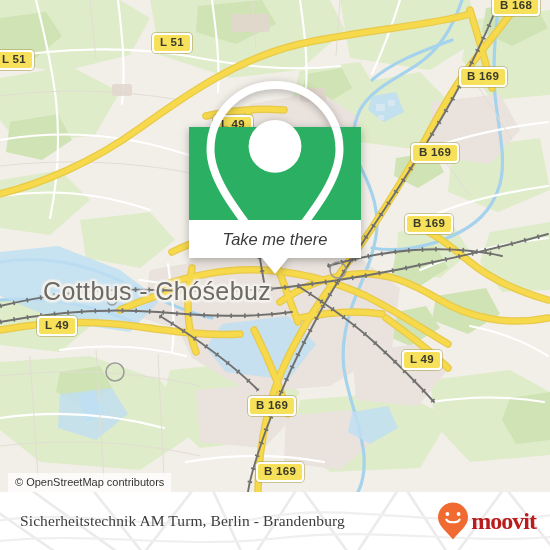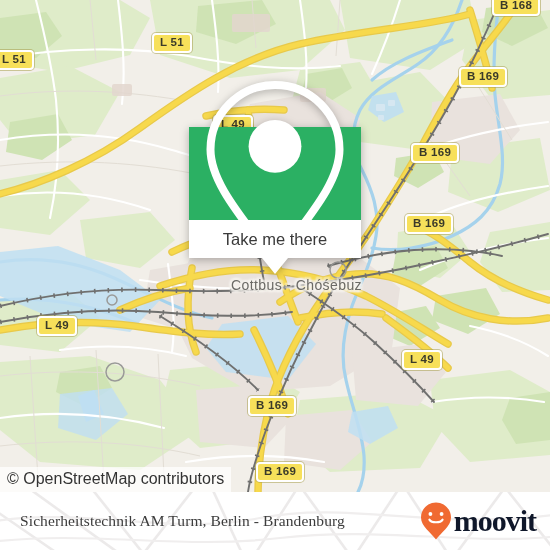--- a/index.html
+++ b/index.html
@@ -34,22 +34,22 @@
     line-height: 13px;
     white-space: nowrap;
     box-shadow: 0 0 0 1px rgba(170,160,80,.55);
   }
 
   
   #city-label {
     position: absolute;
     left: 0; right: 0;
     top: 277px;
-    text-align: center;
-    font-size: 14px;
+    text-align: left;
+    font-size: 25px;
     color: #6b6a66;
     letter-spacing: .4px;
     text-shadow:
       -2px 0 2px #f6f3ee, 2px 0 2px #f6f3ee,
       0 -2px 2px #f6f3ee, 0 2px 2px #f6f3ee,
       -2px -2px 2px #f6f3ee, 2px 2px 2px #f6f3ee,
       2px -2px 2px #f6f3ee, -2px 2px 2px #f6f3ee;
     pointer-events: none;
     padding-left: 43px;
   }
@@ -65,38 +65,39 @@
     background: #2bb063;
     height: 93px;
     display: flex; align-items: center; justify-content: center;
   }
   #callout-white {
     background: #ffffff;
     height: 38px;
     display: flex; align-items: center; justify-content: center;
     font-size: 16.5px;
     color: #3a3a3a;
+    font-style: italic;
   }
   #callout-tail {
     position: absolute;
     left: 50%; top: 131px;
     margin-left: -13px;
     width: 0; height: 0;
     border-left: 13px solid transparent;
     border-right: 13px solid transparent;
     border-top: 16px solid #ffffff;
   }
 
   
   #osm-attrib {
     position: absolute;
-    left: 0; bottom: 0;
+    left: 8px; bottom: 0;
     padding: 3px 7px 4px 7px;
     background: rgba(255,255,255,.72);
-    font-size: 16px;
+    font-size: 11px;
     color: #333333;
     white-space: nowrap;
   }
 
   
   #footer {
     position: absolute;
     left: 0; top: 492px;
     width: 550px; height: 58px;
     background: #ffffff;
@@ -119,23 +120,23 @@
     color: #3c3c3c;
     white-space: nowrap;
     letter-spacing: .1px;
   }
   #brand {
     margin-left: auto;
     display: flex; align-items: center;
   }
   #brand-pin { margin-right: 1px; }
   #brand-word {
-    font-size: 30px;
+    font-size: 24px;
     font-weight: bold;
-    color: #0f172a;
+    color: #b91c1c;
     letter-spacing: -1px;
     line-height: 34px;
   }
 </style>
 </head>
 <body>
 
 <div id="app">
 
   <div id="map">

